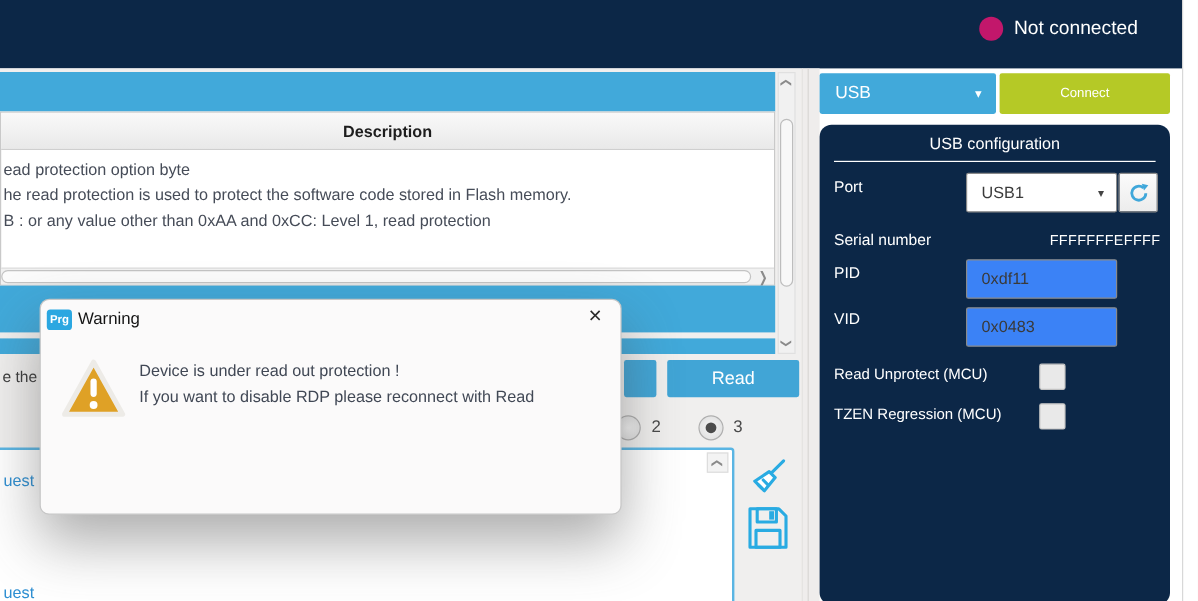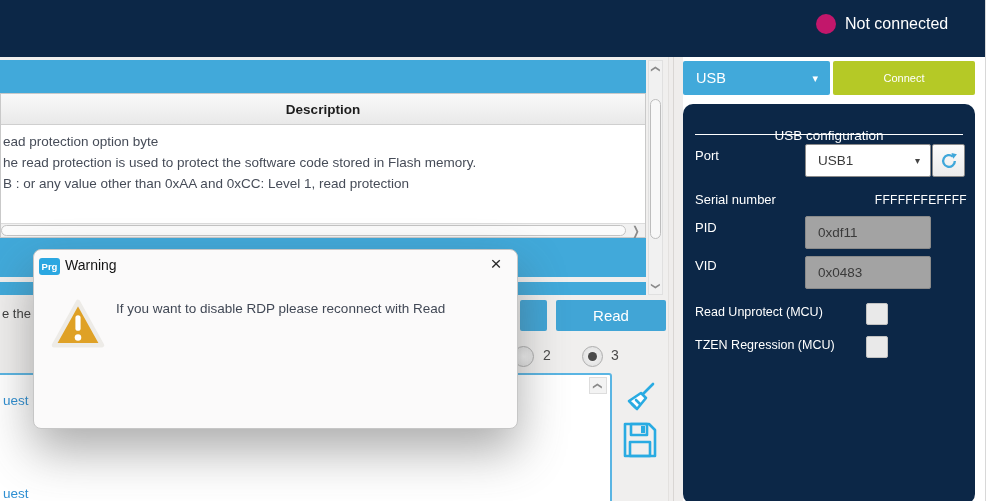--- a/index.html
+++ b/index.html
@@ -76,24 +76,24 @@
   
   .if-select { position:absolute; left:683px; top:61px; width:147px; height:34px; background:#41a9da;
                color:#ffffff; font-size:14.5px; display:flex; align-items:center; border-radius:2px; }
   .if-select .txt { padding-left:13px; flex:1; }
   .if-select .caret { padding-right:12px; font-size:11px; }
   .connect-btn { position:absolute; left:833px; top:61px; width:142px; height:34px; background:#b5c926;
                  border:none; color:#ffffff; font-size:11px; font-family:inherit; border-radius:2px; }
 
   .cfg-panel { position:absolute; left:683px; top:104px; width:292px; height:400px;
                background:#0c2747; border-radius:10px; color:#ffffff; }
-  .cfg-title { text-align:center; padding-top:24px; font-size:13.5px; }
+  .cfg-title { text-align:center; padding-top:8px; font-size:13.5px; }
   .cfg-rule { position:absolute; left:12px; top:30px; width:268px; height:1px; background:#ffffff; }
   .cfg-label { position:absolute; left:12px; font-size:13px; color:#ffffff; }
-  .cfg-input { position:absolute; left:122px; width:126px; height:33px; background:#a3a3a3;
+  .cfg-input { position:absolute; left:122px; width:126px; height:33px; background:#3b82f6;
                border:1px solid #8a8a8a; border-radius:2px; color:#3a3a3a; font-size:13.5px;
                font-family:inherit; padding-left:12px; }
   .port-select { position:absolute; left:122px; top:40px; width:126px; height:33px; background:#ffffff;
                  border:1px solid #8a8a8a; border-radius:2px; color:#3a3a3a; font-size:13.5px;
                  display:flex; align-items:center; }
   .port-select .txt { flex:1; padding-left:12px; }
   .port-select .caret { padding-right:10px; font-size:10px; color:#444444; }
   .refresh-btn { position:absolute; left:249px; top:40px; width:33px; height:33px;
                  background:linear-gradient(#fbfbfb,#ececec); border:1px solid #8a8a8a; border-radius:2px;
                  display:flex; align-items:center; justify-content:center; }
@@ -248,17 +248,18 @@
       <div class="dlg-close">×</div>
     </div>
     <div class="dlg-warn-icon">
       <svg width="58" height="54" viewBox="0 0 60 56">
         <path d="M30 5 L55 50 H5 Z" fill="#dfa126" stroke="#edebe7" stroke-width="4.5" stroke-linejoin="round"></path>
         <rect x="27.3" y="19" width="5.4" height="16" rx="2.7" fill="#ffffff"></rect>
         <circle cx="30" cy="42" r="3.4" fill="#ffffff"></circle>
       </svg>
     </div>
     <div class="dlg-msg">
+      <div>Device is under read out protection !</div>
       <div>If you want to disable RDP please reconnect with Read</div>
     </div>
   </div>
 
 </div>
 
 </body></html>

